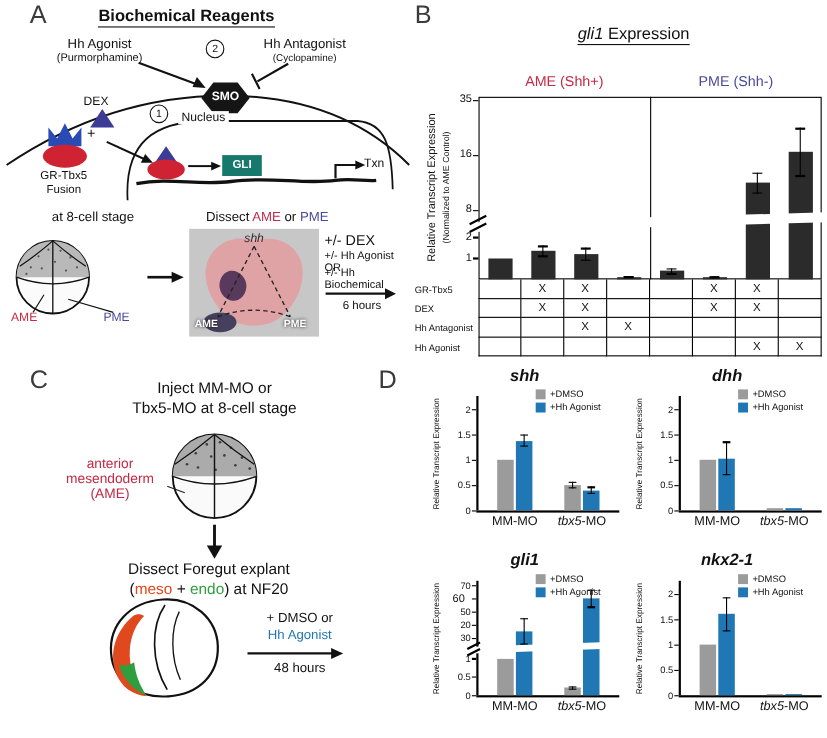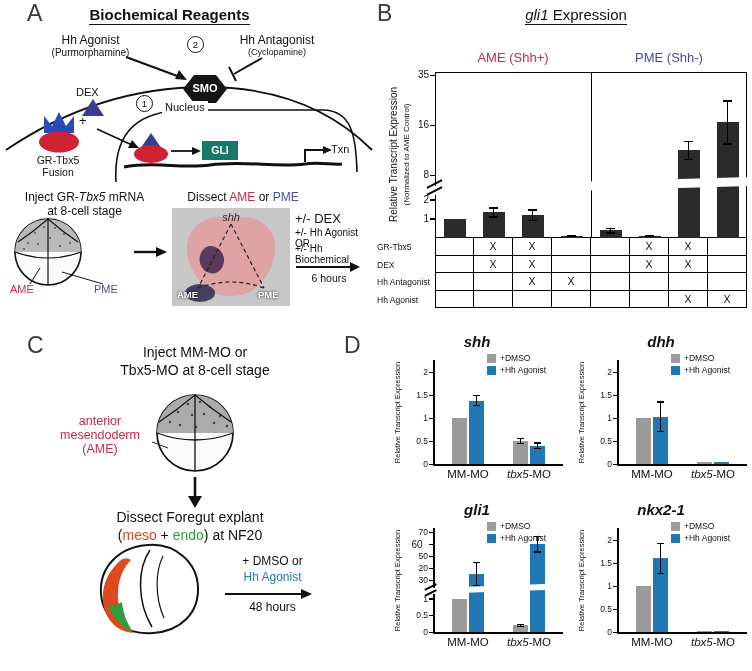--- a/index.html
+++ b/index.html
@@ -111,36 +111,35 @@
     <div class="abs" style="left:79px;top:113px;font-size:13px">+</div>
     <div class="abs ctr" style="left:16px;top:154px;width:84px;font-size:10.5px">
       <div>GR-Tbx5</div>
       <div>Fusion</div>
     </div>
     <div class="abs" style="left:162px;top:101px;font-size:11px;background:#fff;padding:0 3px">Nucleus</div>
     <div class="abs ctr" style="left:202px;top:141px;width:36px;height:19px;line-height:19px;background:#17796c;color:#fff;font-size:10.5px;font-weight:bold">GLI</div>
     <div class="abs" style="left:331px;top:143px;font-size:11px">Txn</div>
 
     <div class="abs ctr" style="left:2px;top:190px;width:165px;font-size:12px">
-      <div><span>Inject GR-</span><span class="it">Tbx5</span><span> mRNA</span></div>
       <div>at 8-cell stage</div>
     </div>
     <div class="abs red" style="left:10px;top:283px;font-size:11px">AME</div>
     <div class="abs blue" style="left:94px;top:283px;font-size:11px">PME</div>
     <div class="abs ctr" style="left:168px;top:190px;width:150px;font-size:12px"><span>Dissect </span><span class="red">AME</span><span> or </span><span class="blue">PME</span></div>
     <div class="abs ctr it" style="left:205px;top:211px;width:52px;font-size:11px;color:#3d2430">shh</div>
     <div class="photo-label" style="left:177px;top:289px">AME</div>
     <div class="photo-label" style="left:258px;top:289px">PME</div>
     <div class="abs" style="left:295px;top:211px;font-size:13px">+/- DEX</div>
     <div class="abs" style="left:295px;top:227px;font-size:10px">+/- Hh Agonist OR</div>
     <div class="abs" style="left:295px;top:243px;font-size:10px">+/- Hh Biochemical</div>
     <div class="abs ctr" style="left:300px;top:272px;width:58px;font-size:10.5px">6 hours</div>
   </div>
 
-  <div class="abs" id="panelB" style="left:375px;top:0;width:377px;height:330px">
+  <div class="abs" id="panelB" style="left:375px;top:16px;width:377px;height:330px">
     <div class="abs ctr" style="left:45px;top:6px;width:312px;font-size:15px"><span class="ul"><span class="it">gli1</span><span> Expression</span></span></div>
     <div class="abs ctr red" style="left:60px;top:50px;width:156px;font-size:13px">AME (Shh+)</div>
     <div class="abs ctr blue" style="left:216px;top:50px;width:156px;font-size:13px">PME (Shh-)</div>
     <div class="abs ctr" style="left:-72px;top:149px;width:180px;font-size:10px;transform:rotate(-90deg)">Relative Transcript Expression</div>
     <div class="abs ctr" style="left:-59px;top:150px;width:180px;font-size:8px;transform:rotate(-90deg)">(Normalized to AME Control)</div>
     <div class="abs" id="chartB" style="left:0;top:0;width:377px;height:330px">
         <div style="position: absolute; left: 60px; top: 72px; width: 312px; height: 166px; border: 1px solid rgb(0, 0, 0); box-sizing: border-box;"></div>
         <div style="position: absolute; left: 216px; top: 72px; width: 1px; height: 166px; background: rgb(0, 0, 0);"></div>
         <div style="position: absolute; left: 68.5px; top: 218.909px; width: 22px; height: 19.0909px; background: rgb(43, 43, 43);"></div>
         <div style="position: absolute; left: 107.5px; top: 212.227px; width: 22px; height: 25.7727px; background: rgb(43, 43, 43);"></div>

